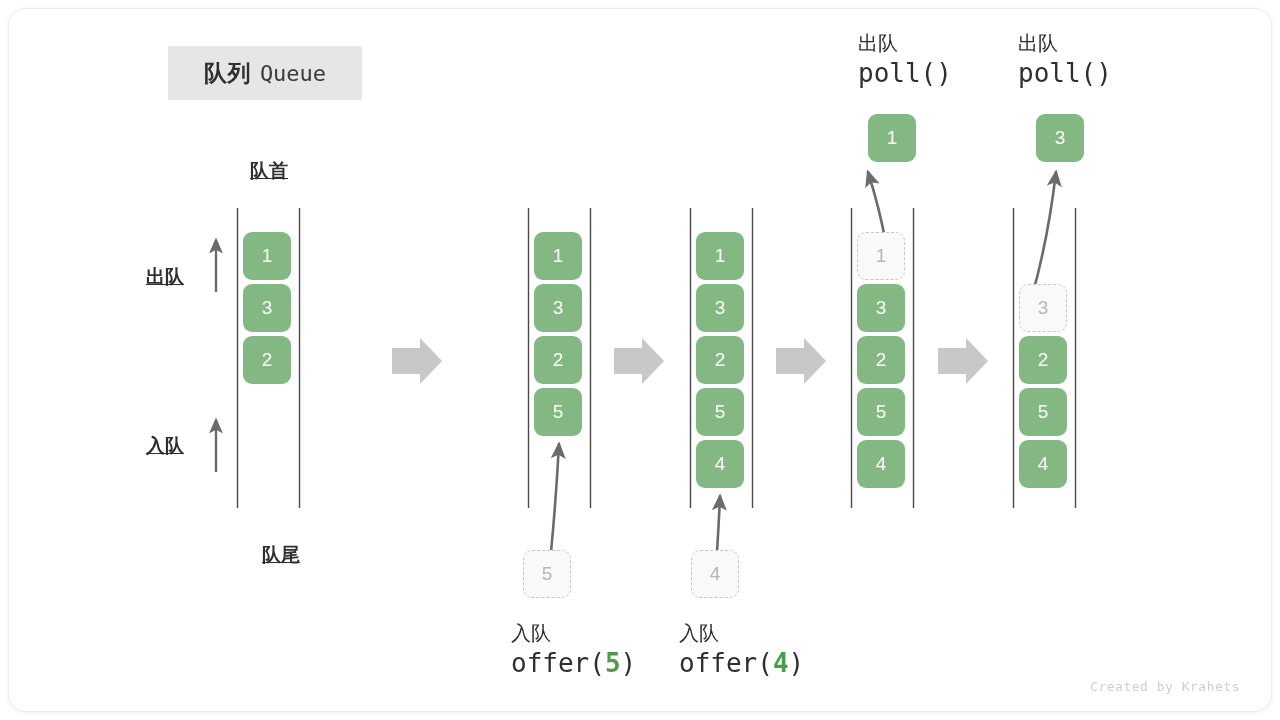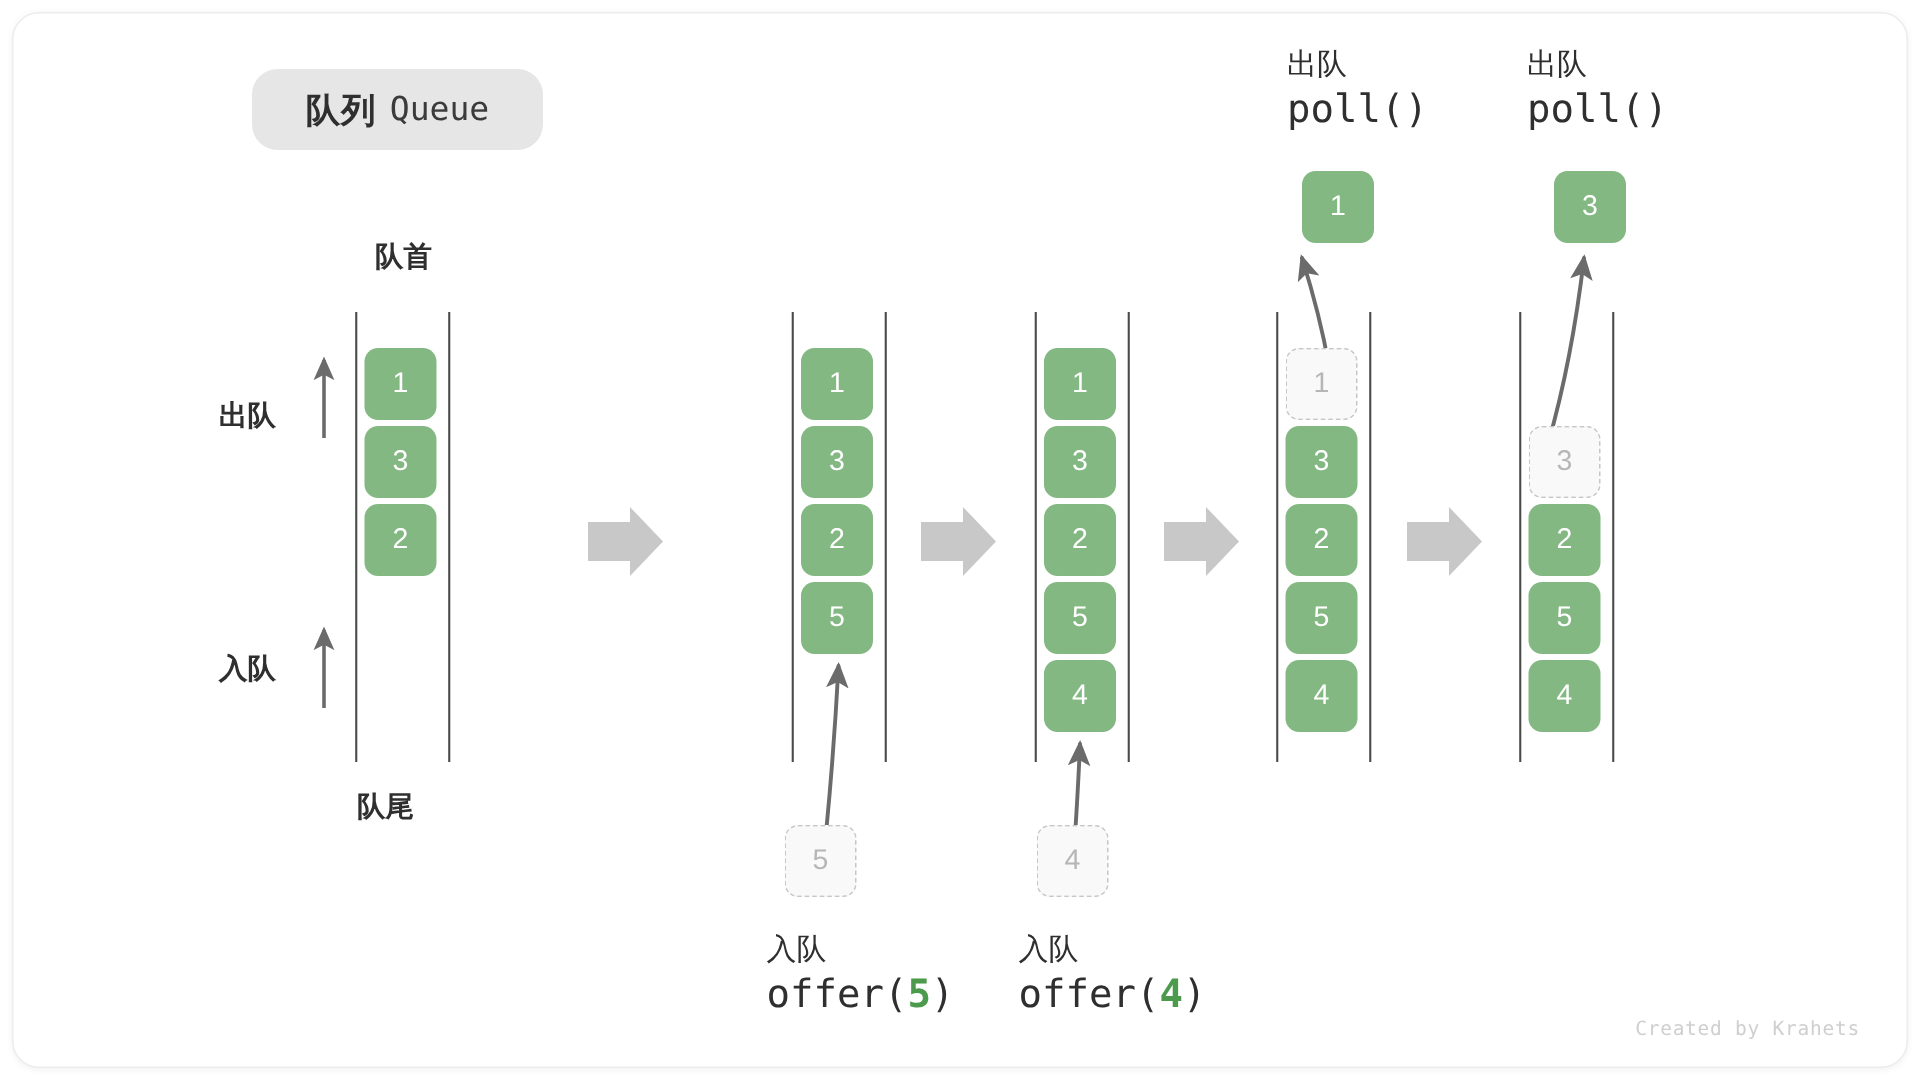--- a/index.html
+++ b/index.html
@@ -39,21 +39,21 @@
   }
 
   
   .title-badge {
     position: absolute;
     left: 168px;
     top: 46px;
     width: 194px;
     height: 54px;
     background: #e6e6e6;
-    border-radius: 17px;
+    border-radius: 2px;
     display: flex;
     align-items: center;
     justify-content: center;
     gap: 9px;
   }
   .title-cn {
     font-size: 23px;
     font-weight: bold;
     color: #2f2f2f;
     letter-spacing: 0.5px;
@@ -84,20 +84,21 @@
 
   
   .lbl {
     position: absolute;
     color: #2f2f2f;
     white-space: nowrap;
   }
   .lbl.bold-cn {
     font-size: 19px;
     font-weight: bold;
+    text-decoration: underline;
   }
   .op-label {
     position: absolute;
     white-space: nowrap;
     text-align: left;
   }
   .op-cn {
     font-size: 20px;
     color: #2f2f2f;
     line-height: 30px;
@@ -126,21 +127,21 @@
 
 <div id="canvas">
   <div class="card-frame"></div>
 
   <div class="title-badge">
     <span class="title-cn">队列</span>
     <span class="title-en">Queue</span>
   </div>
 
   <div class="lbl bold-cn" style="left:238px; top:158px; width:62px; text-align:center;">队首</div>
-  <div class="lbl bold-cn" style="left:238px; top:525px; width:62px; text-align:left;">队尾</div>
+  <div class="lbl bold-cn" style="left:238px; top:542px; width:62px; text-align:right;">队尾</div>
   <div class="lbl bold-cn" style="left:146px; top:264px;">出队</div>
   <div class="lbl bold-cn" style="left:146px; top:433px;">入队</div>
 
   <svg class="layer" width="1280" height="720" viewBox="0 0 1280 720">
     <defs>
       <marker id="mk-motion" markerWidth="9" markerHeight="9" refX="5.6" refY="3.2" orient="auto" markerUnits="strokeWidth">
         <path d="M0,0.3 L6.6,3.2 L0,6.1 L1.5,3.2 Z" fill="#6b6b6b"></path>
       </marker>
     </defs>
 

